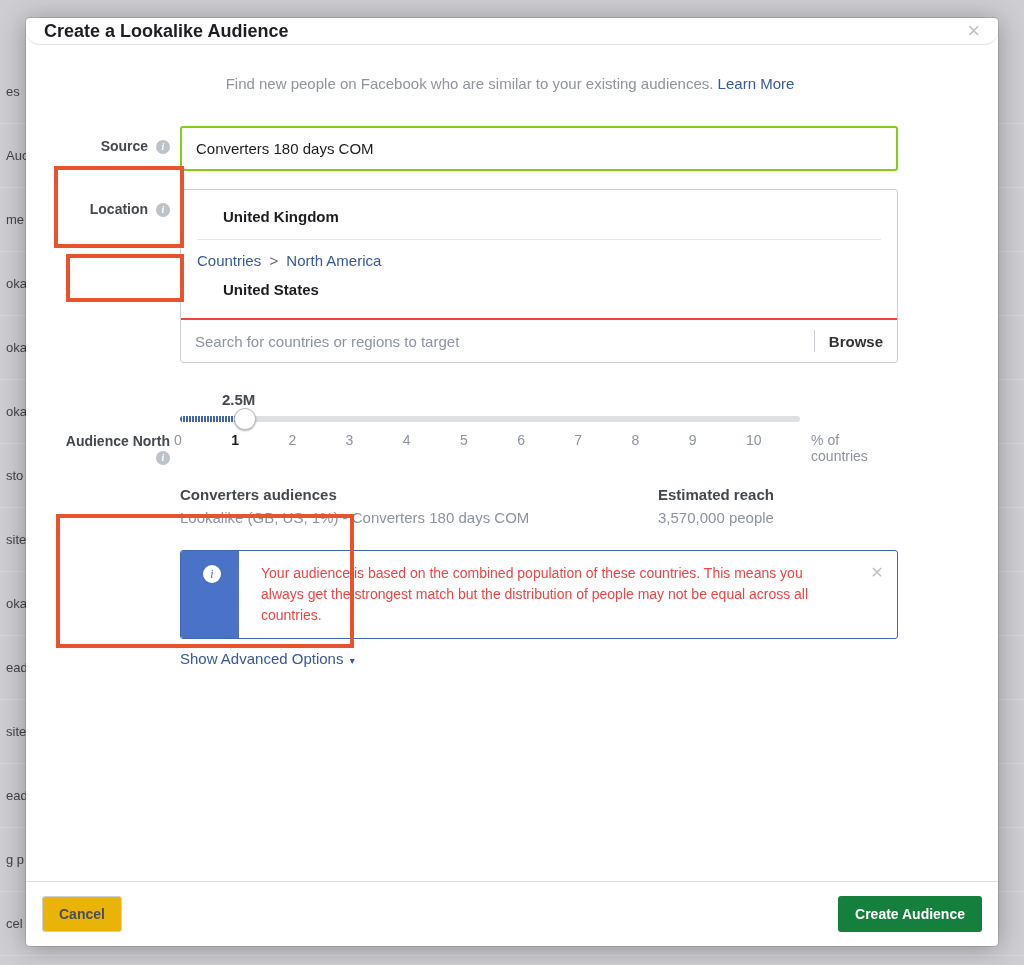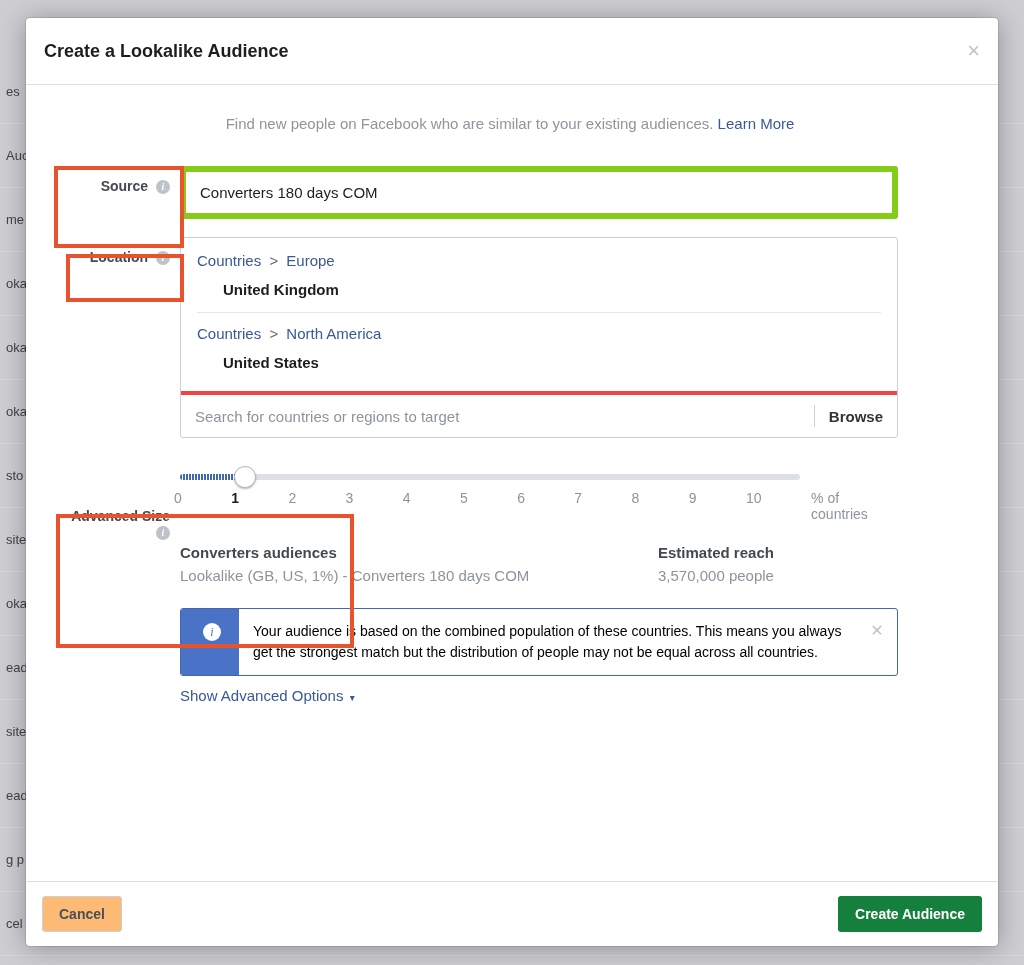--- a/index.html
+++ b/index.html
@@ -26,23 +26,23 @@
     position: absolute;
     top: 18px; left: 26px;
     width: 972px;
     background: #fff;
     border-radius: 4px;
     box-shadow: 0 2px 26px rgba(0,0,0,0.3), 0 0 0 1px rgba(0,0,0,0.1);
     display:flex; flex-direction:column;
     height: 928px;
   }
   .modal-header {
-    padding: 20px 18px;
+    padding: 0 18px;
     border-bottom: 1px solid #dddfe2;
-    display:flex; justify-content:space-between; align-items:center;
+    display:flex; justify-content:space-between; align-items:center;border-radius:24px;
   }
   .modal-title { font-size: 18px; font-weight: bold; }
   .close-x { color:#bec2c9; font-size:22px; cursor:pointer; }
   .modal-body {
     padding: 30px 100px 10px 36px;
     flex:1;
     overflow:auto;
   }
   .intro {
     text-align:center;
@@ -65,38 +65,38 @@
     display:inline-block;
     width:14px; height:14px; border-radius:50%;
     background:#bec2c9; color:#fff;
     font-size:10px; line-height:14px; text-align:center;
     font-style:italic; font-family: Georgia, serif;
     margin-left:4px; vertical-align:middle;
   }
   .input-col { flex:1; }
   .text-input {
     width:100%;
-    border:6px solid #84cc16;
+    border:2px solid #84cc16;
     border-radius:3px;
     padding:12px 14px;
     font-size:15px;
     color:#1c1e21;
   }
   .loc-box {
     border:1px solid #ccd0d5;
     border-radius:3px;
   }
   .loc-body { padding: 14px 16px 6px 16px; font-size:15px;}
   .loc-crumb { color:#385898; margin-bottom:8px; }
   .loc-crumb .sep { color:#606770; margin:0 4px;}
   .loc-country { font-weight:bold; color:#1c1e21; padding:4px 8px 14px 26px; }
   .loc-sep { border-top:1px solid #e6e6e6; margin: 0 0 12px 0;}
   .loc-search {
     display:flex; align-items:center;
-    border-top:4px solid #ef4444;
+    border-top:2px solid #ef4444;
     padding: 10px 14px;
   }
   .loc-search input {
     flex:1; border:none; outline:none; font-size:15px;
     color:#333;
   }
   .loc-search input::placeholder { color:#8d949e; }
   .browse-sep { border-left:1px solid #ccd0d5; height:22px; margin:0 14px; }
   .browse-link { font-weight:bold; color:#333; font-size:15px; cursor:pointer;}
   .highlight {
@@ -151,37 +151,37 @@
     border-radius:3px;
     margin-top:24px;
     overflow:hidden;
   }
   .ib-icon {
     width:58px; background:#4a73c7;
     display:flex; align-items:flex-start; justify-content:center;
     padding-top:14px;
   }
   .ib-icon .info-ic { background:#fff; color:#4a73c7; width:18px; height:18px; line-height:18px; font-size:12px;}
-  .ib-text { flex:1; padding:12px 14px; font-size:14px; color:#000000; line-height:1.5;}
+  .ib-text { flex:1; padding:12px 22px; font-size:14px; color:#ef4444; line-height:1.5;}
   .ib-close { width:40px; text-align:center; padding-top:12px; color:#bec2c9; cursor:pointer; font-size:16px;}
   .adv-link { color:#385898; font-size:15px; margin-top:11px; display:inline-block; cursor:pointer;}
   .adv-link .caret { font-size:10px; margin-left:2px;}
   .modal-footer {
     border-top:1px solid #dddfe2;
     padding:14px 16px;
     display:flex; justify-content:space-between; align-items:center;
   }
   .btn {
     font-size:14px; font-weight:bold;
     padding:9px 16px;
     border-radius:3px;
     cursor:pointer;
     border:1px solid transparent;
   }
-  .btn-cancel { background:#fdba74; border-color:#ccd0d5; color:#4b4f56;}
+  .btn-cancel { background:#eab308; border-color:#ccd0d5; color:#4b4f56;}
   .btn-primary { background:#15803d; color:#fff;}
 </style>
 </head>
 <body>
 
 <div class="bg-dim">
   <div class="bg-table">
     <div class="bg-row">es</div>
     <div class="bg-row">Auc</div>
     <div class="bg-row">me</div>
@@ -222,50 +222,46 @@
     </div>
 
     <div class="form-row">
       <div class="label-col">
         <span>Location</span>
         <span class="info-ic">i</span>
       </div>
       <div class="input-col">
         <div class="loc-box">
           <div class="loc-body">
-            <div class="loc-crumb">
-              <span>Countries</span>
-              <span class="sep">&gt;</span>
-              <span>Europe</span>
-            </div>
             <div class="loc-country">United Kingdom</div>
             <div class="loc-sep"></div>
             <div class="loc-crumb">
               <span>Countries</span>
               <span class="sep">&gt;</span>
               <span>North America</span>
             </div>
             <div class="loc-country">United States</div>
           </div>
           <div class="loc-search">
             <input type="text" placeholder="Search for countries or regions to target" style="">
             <span class="browse-sep"></span>
             <span class="browse-link">Browse</span>
           </div>
         </div>
       </div>
     </div>
 
     <div class="form-row" style="margin-top:28px;">
       <div class="label-col" style="padding-top:42px;">
-        <span>Advanced Size</span>
+        <span>Audience North</span>
         <span class="info-ic">i</span>
       </div>
       <div class="input-col">
         <div class="slider-wrap" style="margin-top:0;">
+          <div class="size-val">2.5M</div>
           <div class="slider-bar">
             <div class="slider-fill"></div>
             <div class="slider-thumb"></div>
           </div>
           <div class="ticks-row">
             <div class="slider-ticks">
               <span>0</span>
               <span class="active">1</span>
               <span>2</span>
               <span>3</span>

